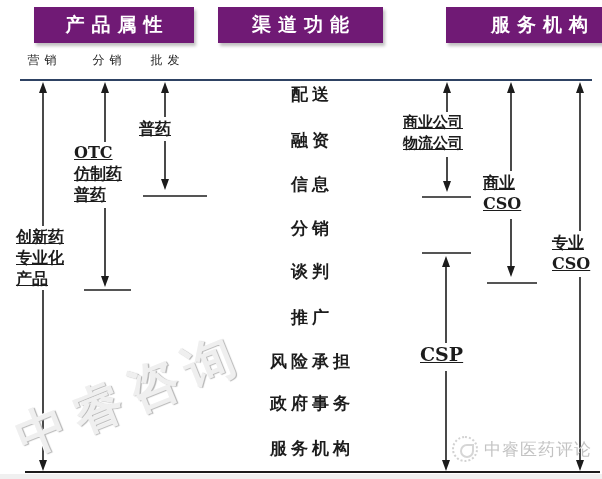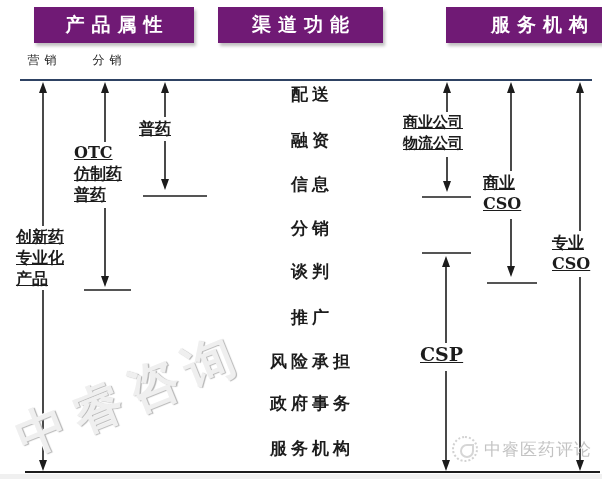--- a/index.html
+++ b/index.html
@@ -72,20 +72,21 @@
   </div>
   <div class="hdr" id="hdr-channel">
     <span>渠道功能</span>
   </div>
   <div class="hdr" id="hdr-service">
     <span>服务机构</span>
   </div>
 
   <div class="axis-label" id="lbl-marketing">营销</div>
   <div class="axis-label" id="lbl-distribution">分销</div>
+  <div class="axis-label" id="lbl-wholesale">批发</div>
 
   <svg class="lines" width="602" height="479" viewBox="0 0 602 479">
 
     <line x1="20" y1="80" x2="592" y2="80" stroke="#2e4263" stroke-width="2"></line>
 
     <line x1="25" y1="472" x2="600" y2="472" stroke="#1c1c1c" stroke-width="2"></line>
 
     <g stroke="#1c1c1c" stroke-width="1.6" fill="#1c1c1c">
       <polygon points="43,82 39,93 47,93" stroke="none"></polygon>
       <line x1="43" y1="91" x2="43" y2="226"></line>

